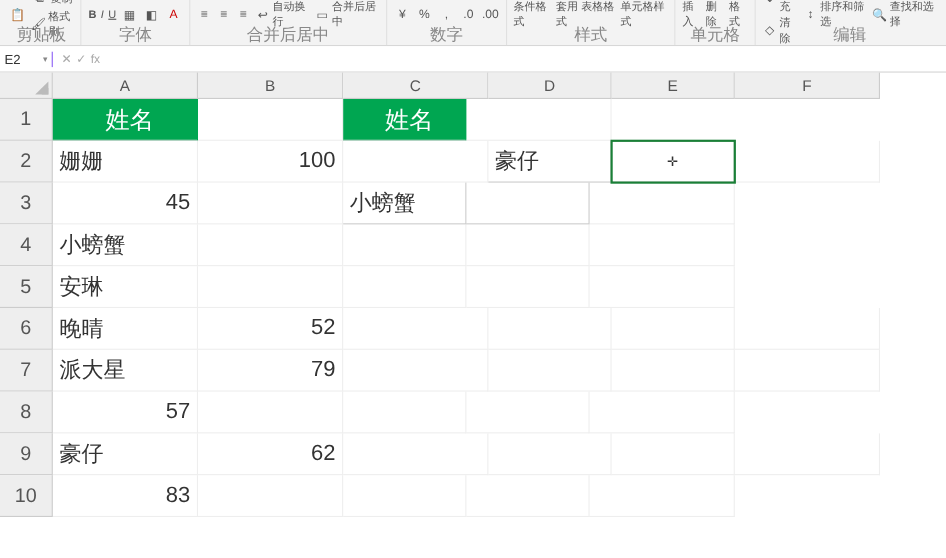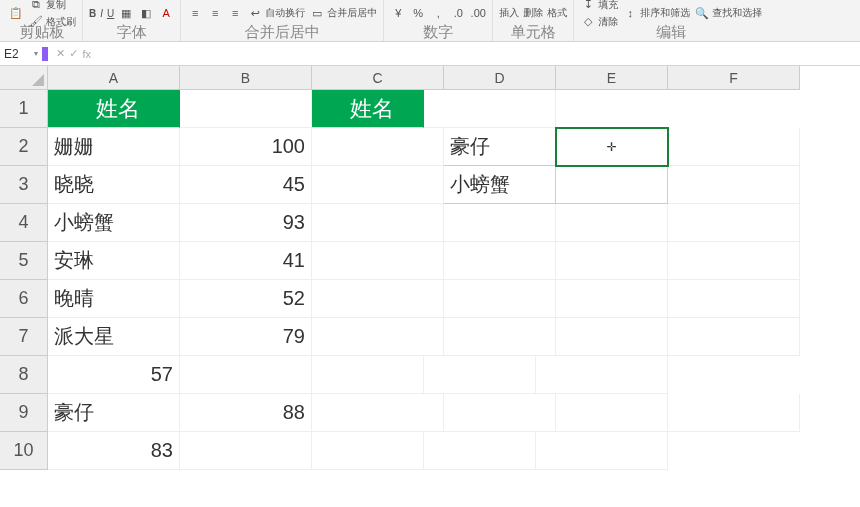--- a/index.html
+++ b/index.html
@@ -8,21 +8,21 @@
   
   .ribbon { background: #f3f3f3; border-bottom: 1px solid #d4d4d4; height: 42px; display: flex; align-items: flex-start; padding: 0 2px; }
   .rgroup { display: flex; flex-direction: column; align-items: center; border-right: 1px solid #e0e0e0; padding: 0 6px; height: 100%; }
   .rgroup-row { display: flex; align-items: center; gap: 4px; height: 26px; font-size: 10px; color: #555; }
   .rgroup-label { font-size: 15px; color: #888; line-height: 12px; }
   .ricon { width: 16px; height: 16px; display: inline-flex; align-items: center; justify-content: center; font-size: 11px; }
   .rbtn { display: flex; align-items: center; gap: 2px; font-size: 10px; color: #555; cursor: pointer; }
   
   
   .fbar { display: flex; align-items: center; height: 24px; border-bottom: 1px solid #d4d4d4; background: #fff; }
-  .namebox { width: 48px; border-right: 6px solid #8b5cf6; padding: 0 4px; font-size: 12px; display: flex; align-items: center; justify-content: space-between; }
+  .namebox { width: 48px; border-right: 1px solid #8b5cf6; padding: 0 4px; font-size: 12px; display: flex; align-items: center; justify-content: space-between; }
   .namebox-dd { font-size: 8px; color: #888; }
   .fx-zone { display: flex; align-items: center; gap: 4px; padding: 0 8px; color: #aaa; font-size: 11px; }
   .fx-zone span { cursor: pointer; }
   
   
   .grid-wrap { position: relative; }
   .corner { position: absolute; left: 0; top: 0; width: 48px; height: 24px; background: #eee; border-right: 1px solid #ccc; border-bottom: 1px solid #ccc; }
   .corner::after { content:""; position:absolute; right:3px; bottom:3px; border:6px solid transparent; border-right-color:#bbb; border-bottom-color:#bbb; }
   .colheads { display: flex; margin-left: 48px; }
   .colhead { height: 24px; background: #eee; border-right: 1px solid #ccc; border-bottom: 1px solid #ccc; display: flex; align-items: center; justify-content: center; font-size: 14px; color: #555; }
@@ -103,20 +103,35 @@
       <span class="ricon">%</span>
       <span class="ricon">,</span>
       <span class="ricon">.0</span>
       <span class="ricon">.00</span>
     </div>
     <div class="rgroup-label">数字</div>
   </div>
   <div class="rgroup">
     <div class="rgroup-row">
       <span class="rbtn">
+          <span>条件格式</span>
+        </span>
+      <span class="rbtn">
+          <span>套用
+表格格式</span>
+        </span>
+      <span class="rbtn">
+          <span>单元格样式</span>
+        </span>
+    </div>
+    <div class="rgroup-label">样式</div>
+  </div>
+  <div class="rgroup">
+    <div class="rgroup-row">
+      <span class="rbtn">
           <span>插入</span>
         </span>
       <span class="rbtn">
           <span>删除</span>
         </span>
       <span class="rbtn">
           <span>格式</span>
         </span>
     </div>
     <div class="rgroup-label">单元格</div>
@@ -184,40 +199,37 @@
         <div class="cell rh cB num">100</div>
         <div class="cell rh cC"></div>
         <div class="cell rh cD boxE">豪仔</div>
         <div class="cell rh cE boxE sel" style="justify-content: center;">
           <span class="cursor-plus">✛</span>
         </div>
         <div class="cell rh cF"></div>
       </div>
       <div class="row">
         <div class="rowhead rh">3</div>
-        <div class="cell rh cA">晓晓</div>
         <div class="cell rh cB num">45</div>
         <div class="cell rh cC"></div>
         <div class="cell rh cD boxE">小螃蟹</div>
         <div class="cell rh cE boxE"></div>
         <div class="cell rh cF"></div>
       </div>
       <div class="row">
         <div class="rowhead rh">4</div>
         <div class="cell rh cA">小螃蟹</div>
-        <div class="cell rh cB num">93</div>
         <div class="cell rh cC"></div>
         <div class="cell rh cD"></div>
         <div class="cell rh cE"></div>
         <div class="cell rh cF"></div>
       </div>
       <div class="row">
         <div class="rowhead rh">5</div>
         <div class="cell rh cA">安琳</div>
-        <div class="cell rh cB num">41</div>
         <div class="cell rh cC"></div>
         <div class="cell rh cD"></div>
         <div class="cell rh cE"></div>
         <div class="cell rh cF"></div>
       </div>
       <div class="row">
         <div class="rowhead rh">6</div>
         <div class="cell rh cA">晚晴</div>
         <div class="cell rh cB num">52</div>
         <div class="cell rh cC"></div>
@@ -238,21 +250,21 @@
         <div class="rowhead rh">8</div>
         <div class="cell rh cB num">57</div>
         <div class="cell rh cC"></div>
         <div class="cell rh cD"></div>
         <div class="cell rh cE"></div>
         <div class="cell rh cF"></div>
       </div>
       <div class="row">
         <div class="rowhead rh">9</div>
         <div class="cell rh cA">豪仔</div>
-        <div class="cell rh cB num">88</div>
+        <div class="cell rh cB num">62</div>
         <div class="cell rh cC"></div>
         <div class="cell rh cD"></div>
         <div class="cell rh cE"></div>
         <div class="cell rh cF"></div>
       </div>
       <div class="row">
         <div class="rowhead rh">10</div>
         <div class="cell rh cB num">83</div>
         <div class="cell rh cC"></div>
         <div class="cell rh cD"></div>

